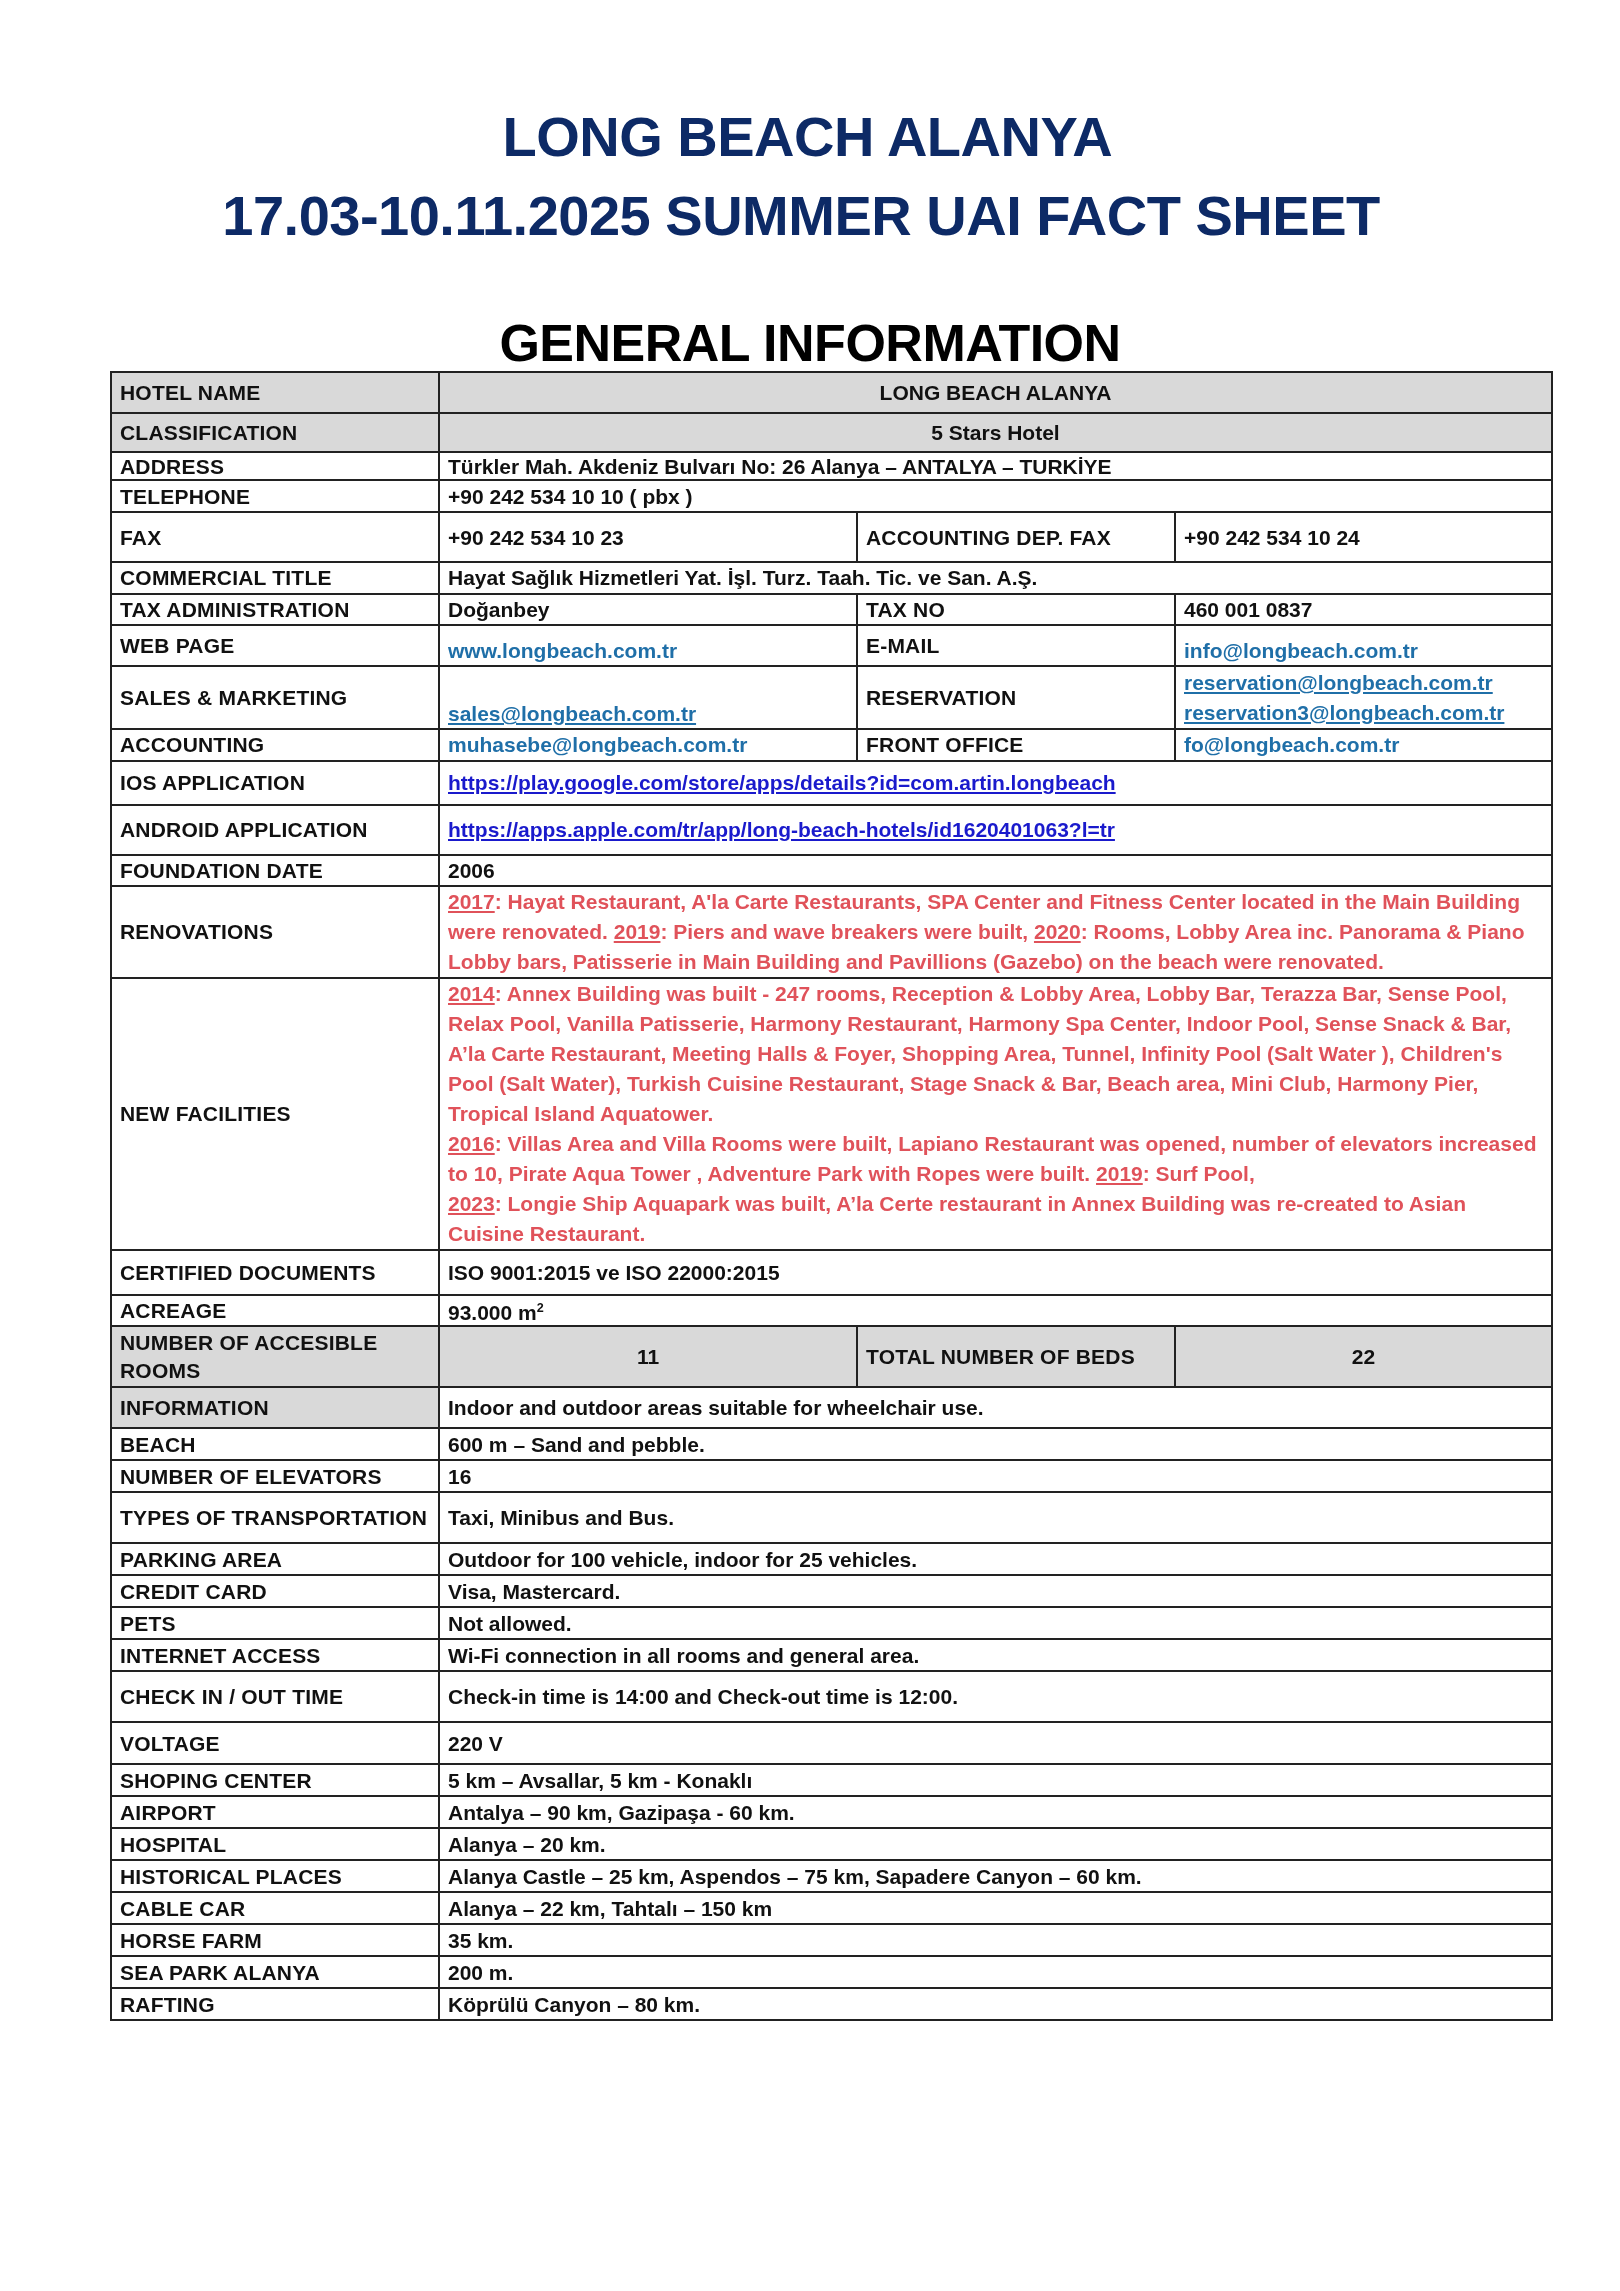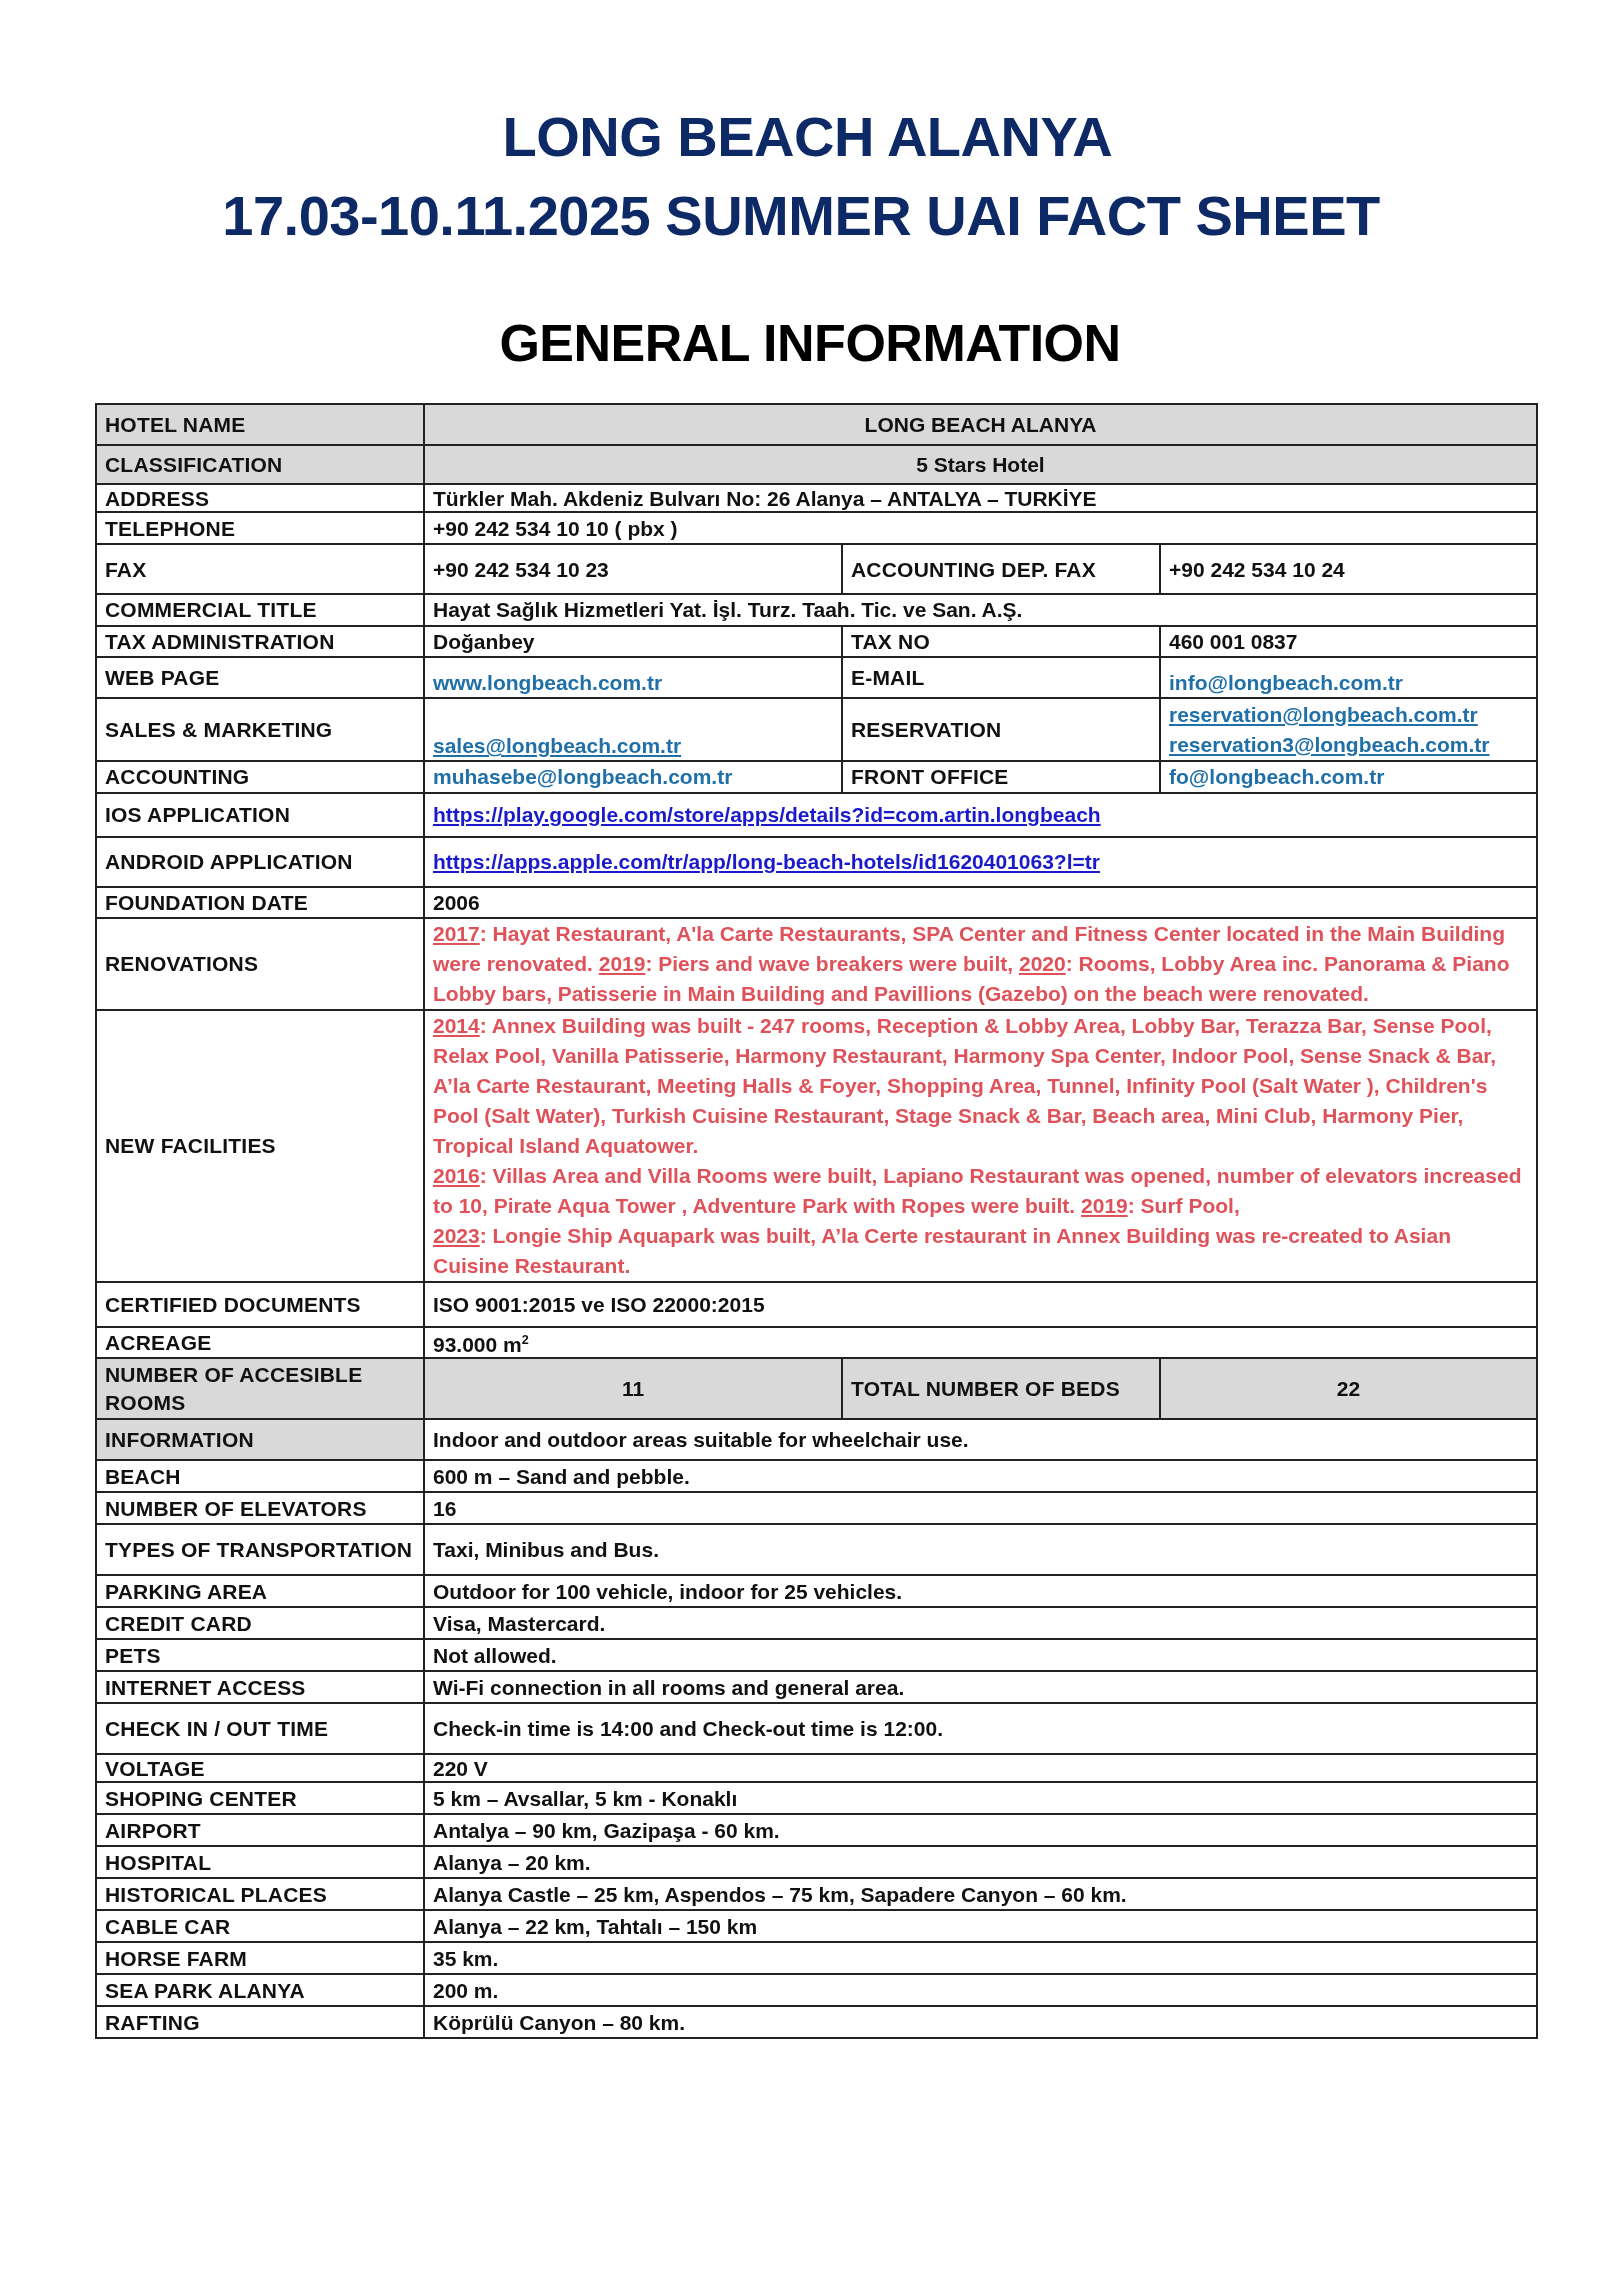--- a/index.html
+++ b/index.html
@@ -13,26 +13,25 @@
     font-family: "Liberation Sans", sans-serif;
   }
   #title1 { top: 101px; font-size: 56px; line-height: 72px; left: -2.7px; }
   #title2 { top: 180px; font-size: 56px; line-height: 72px; left: -9px; }
   #subtitle {
     position: absolute; top: 311px; left: 0; width: 1620px; text-align: center;
     font-weight: bold; font-size: 52px; line-height: 65px; color: #000;
     letter-spacing: -0.5px;
   }
   table.fact {
-    position: absolute; left: 95px; top: 371px; width: 1440px;
+    position: absolute; left: 110px; top: 371px; width: 1440px;
     border-collapse: collapse; table-layout: fixed;
     font-family: "Liberation Sans", sans-serif;
     font-size: 21px; color: #111;
     border: 2.7px solid #222;
-    margin-top: 32px;
   }
   table.fact td {
     border: 2.3px solid #222;
     padding: 0 8px;
     font-weight: bold;
     vertical-align: middle;
     line-height: 25px;
     overflow: hidden;
   }
   table.fact td.lbl { letter-spacing: 0.2px; }
@@ -177,21 +176,21 @@
       <td colspan="3">Not allowed.</td>
     </tr>
     <tr style="height:32px">
       <td class="lbl">INTERNET ACCESS</td>
       <td colspan="3">Wi-Fi connection in all rooms and general area.</td>
     </tr>
     <tr style="height:51px">
       <td class="lbl">CHECK IN / OUT TIME</td>
       <td colspan="3">Check-in time is 14:00 and Check-out time is 12:00.</td>
     </tr>
-    <tr style="height:28px">
+    <tr style="height:42px">
       <td class="lbl">VOLTAGE</td>
       <td colspan="3">220 V</td>
     </tr>
     <tr style="height:32px">
       <td class="lbl">SHOPING CENTER</td>
       <td colspan="3">5 km – Avsallar, 5 km - Konaklı</td>
     </tr>
     <tr style="height:32px">
       <td class="lbl">AIRPORT</td>
       <td colspan="3">Antalya – 90 km, Gazipaşa - 60 km.</td>

